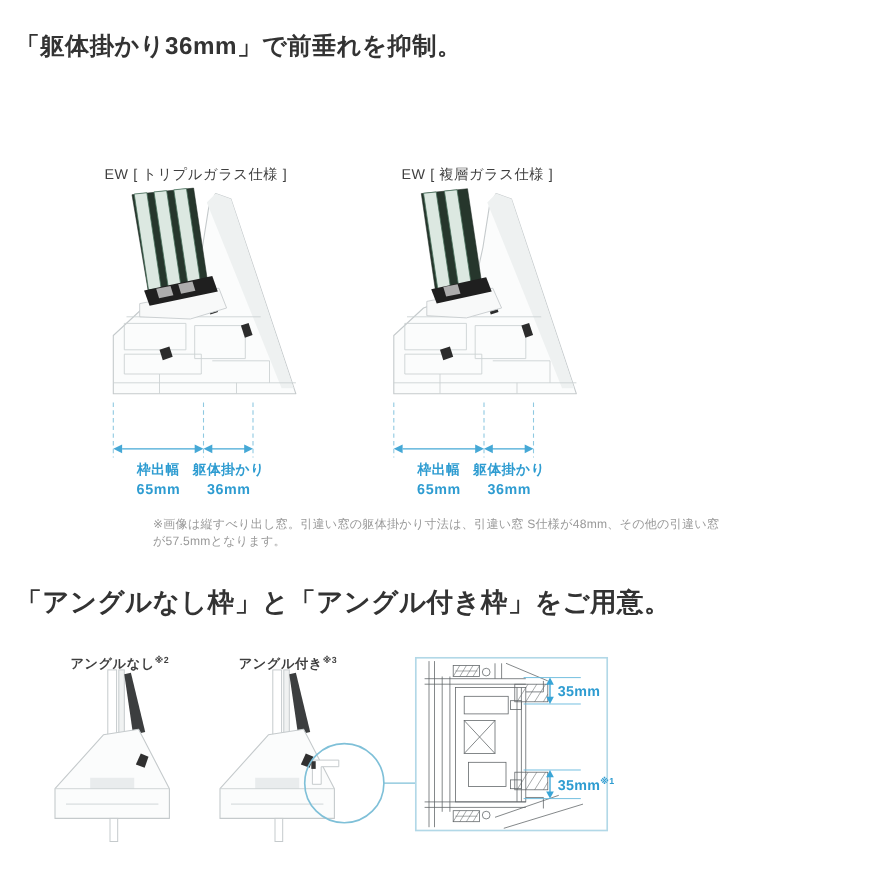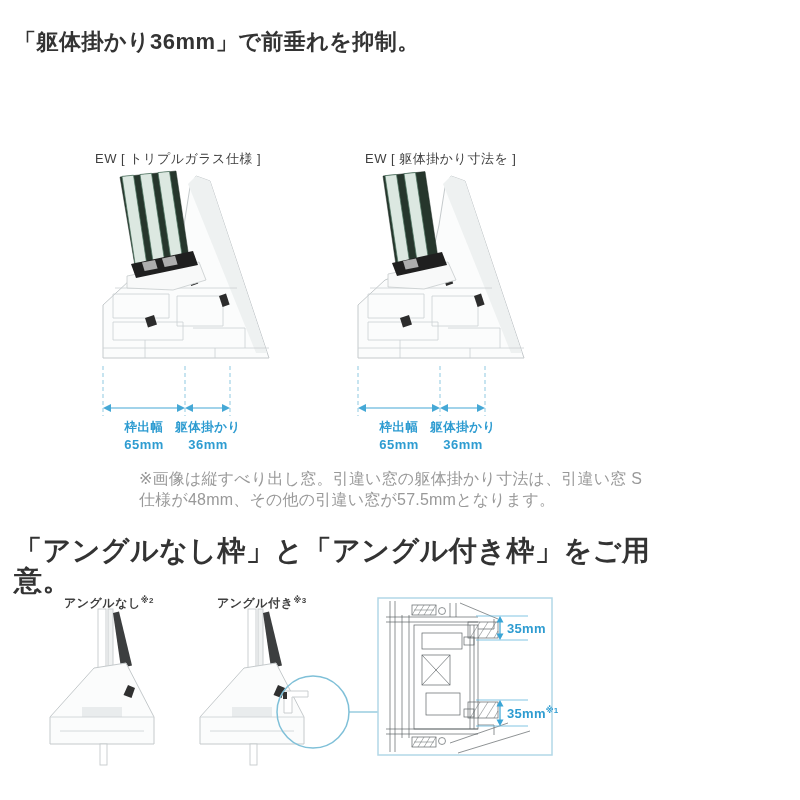--- a/index.html
+++ b/index.html
@@ -1,53 +1,53 @@
 <!DOCTYPE html>
 <html><head>
 <meta charset="utf-8">
 <style>
   html,body{margin:0;padding:0;background:#ffffff;}
   .page{position:relative;width:655px;height:800px;background:#ffffff;overflow:hidden;
         font-family:"Liberation Sans","DejaVu Sans",sans-serif;}
   .h1{position:absolute;left:14px;top:12px;font-size:22px;font-weight:bold;color:#333333;
       letter-spacing:.5px;line-height:30px;}
-  .h2{position:absolute;left:14px;top:513px;font-size:28px;font-weight:bold;color:#333333;
+  .h2{position:absolute;left:14px;top:513px;font-size:24px;font-weight:bold;color:#333333;
       letter-spacing:.5px;line-height:30px;}
   .body-text{position:absolute;left:14px;width:776px;font-size:14px;color:#6a6a6a;
       line-height:23.5px;white-space:pre-line;letter-spacing:.3px;margin:0;}
   .body1{top:59px;}
   .body2{top:552px;}
   .body-text sup{font-size:8px;vertical-align:6px;}
   .fig-label{position:absolute;top:150px;font-size:13px;color:#3f3f3f;letter-spacing:.5px;}
   .fig-label.l1{left:95px;text-align:right;}
   .fig-label.l2{left:365px;}
   .fig-svg{position:absolute;top:170px;}
   .fig-svg.f1{left:85px;}
   .fig-svg.f2{left:340px;}
-  .note1{position:absolute;left:139px;top:469px;font-size:16px;color:#999999;letter-spacing:.2px;}
+  .note1{position:absolute;left:139px;top:469px;font-size:11px;color:#999999;letter-spacing:.2px;}
   .alabel{position:absolute;top:595px;font-size:12px;color:#3f3f3f;letter-spacing:.5px;z-index:2;font-weight:bold;}
   .alabel.a1{left:64px;}
   .alabel.a2{left:217px;}
   .alabel sup{font-size:8px;vertical-align:4px;}
   .bottom-svg{position:absolute;left:30px;top:593px;z-index:1;}
   .footnotes{position:absolute;left:28px;top:764px;font-size:9.5px;line-height:14px;color:#979797;z-index:3;}
   svg text{font-family:"Liberation Sans","DejaVu Sans",sans-serif;}
   .dim-label{fill:#2e9cd1;font-size:12.5px;font-weight:600;letter-spacing:.5px;}
   .dim-value{fill:#2e9cd1;font-size:13px;font-weight:600;letter-spacing:.5px;}
   .box-dim{fill:#2e9cd1;font-size:13px;font-weight:600;letter-spacing:.3px;}
 </style>
 </head>
 <body>
 
 <div class="page">
 
   <h1 class="h1">「躯体掛かり36mm」で前垂れを抑制。</h1>
 
   <div class="fig-label l1">EW [ トリプルガラス仕様 ]</div>
-  <div class="fig-label l2">EW [ 躯体掛かり寸法を ]</div>
+  <div class="fig-label l2">EW [ 複層ガラス仕様 ]</div>
 
   <svg class="fig-svg f1" width="240" height="287" viewBox="0 0 240 287">
     <g>
       <path d="M111,6 L125,11 L184,188 L18,188 L18,135 L45,110 L72,100 L90,96 L99,55 L105,17 Z" fill="#fbfcfc" stroke="#c5cacc" stroke-width="1" stroke-linejoin="round"></path>
       <path d="M111,6 L125,11 L182,183 L171,183 L103,14 Z" fill="#eef1f1"></path>
       <g stroke="#ccd1d3" stroke-width="0.8" fill="none">
         <path d="M30,118 L152,118"></path>
         <path d="M28,124 h56 v24 h-56 Z"></path>
         <path d="M92,126 h46 v30 h-46 Z"></path>
         <path d="M28,152 h70 v18 h-70 Z"></path>

